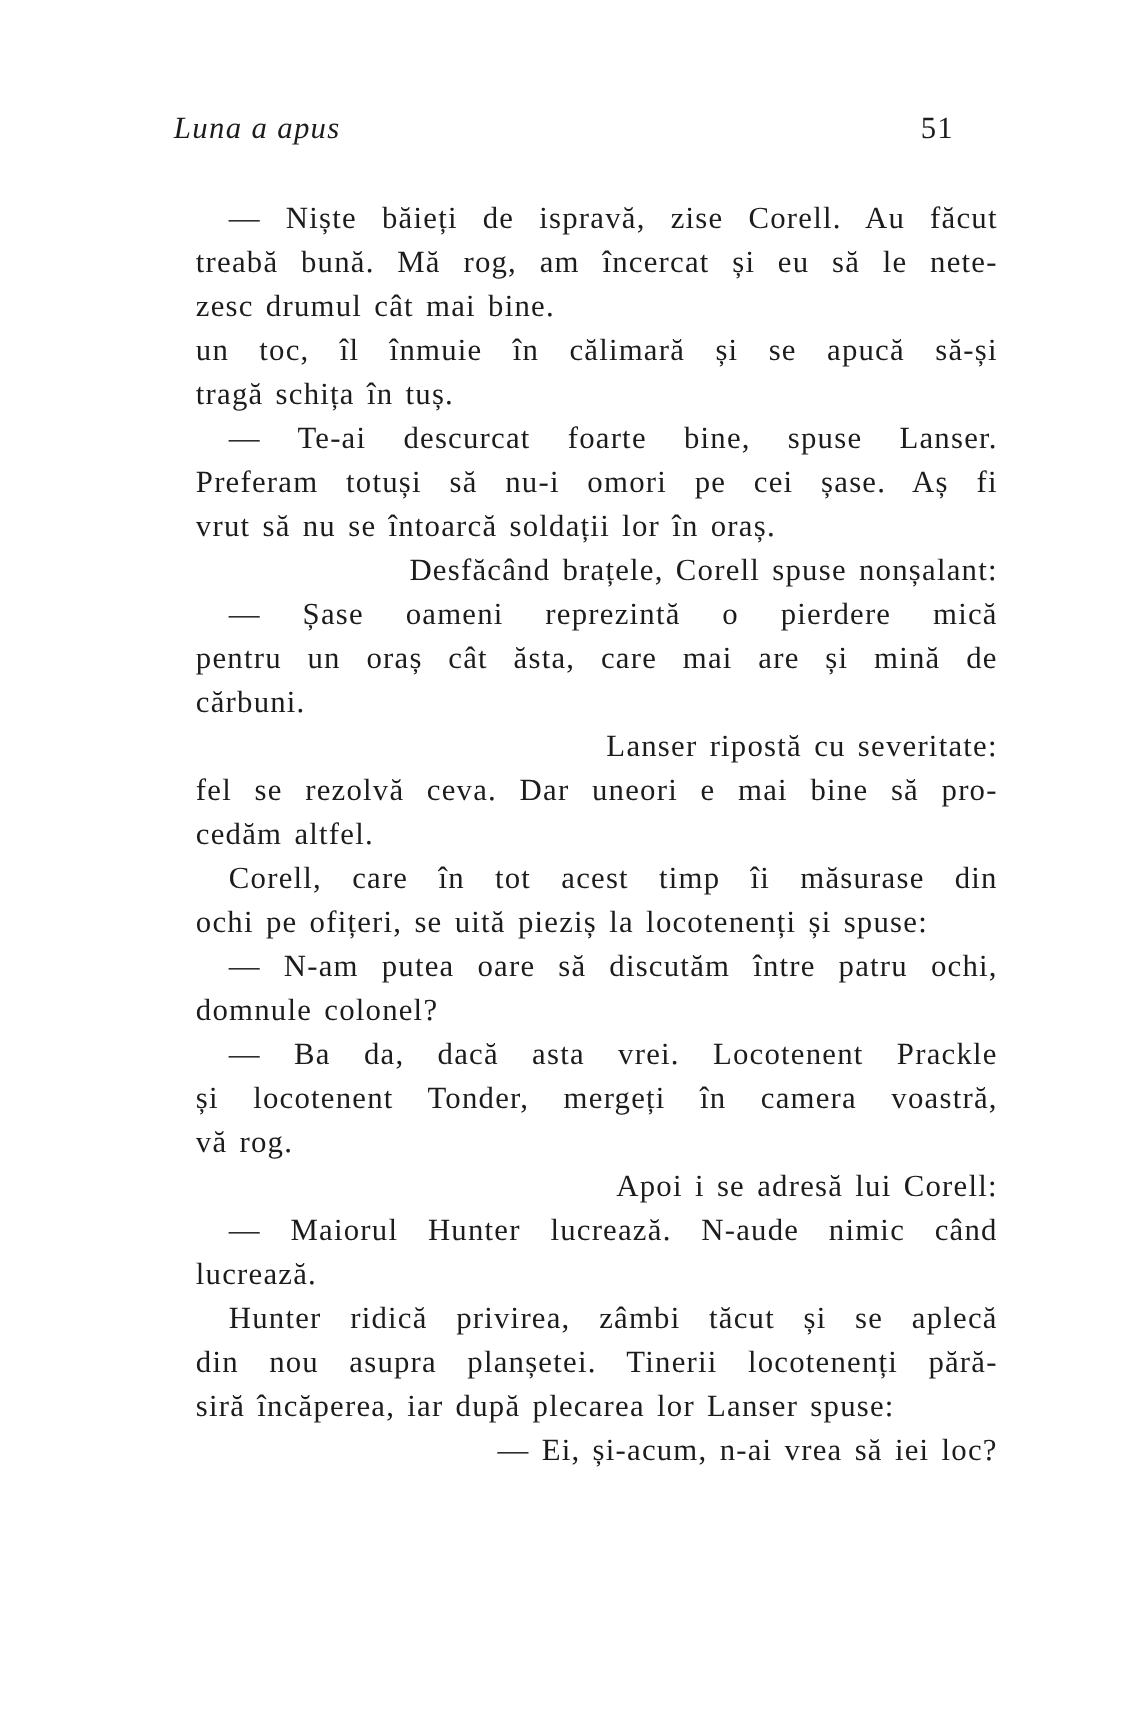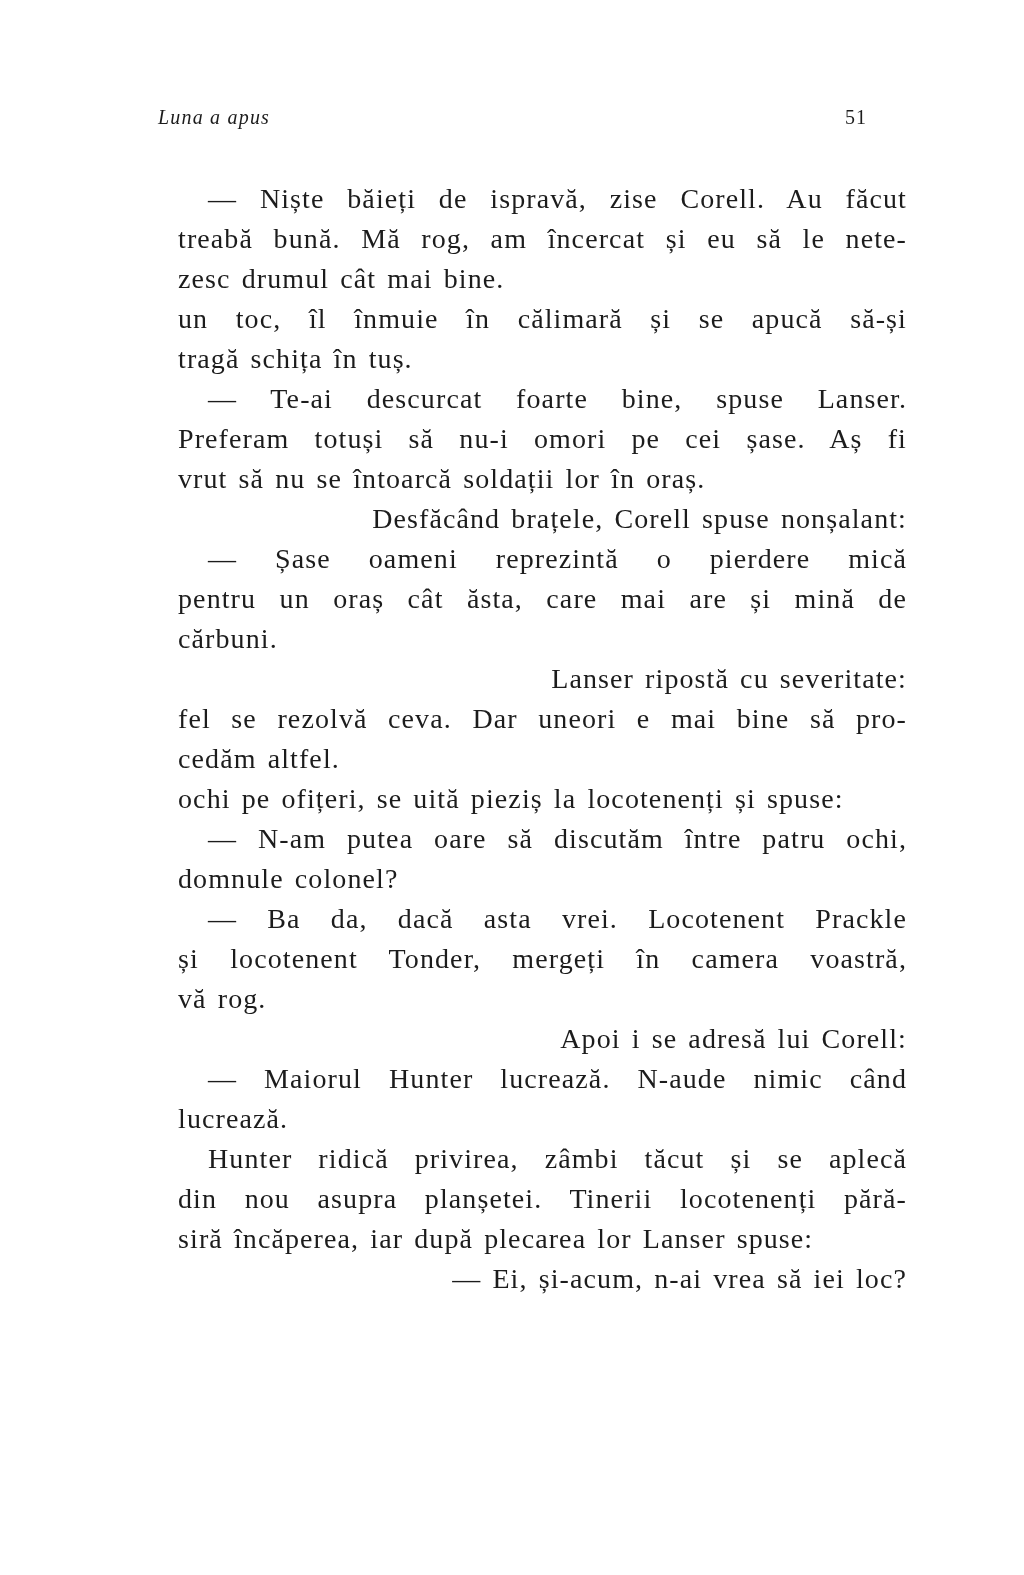--- a/index.html
+++ b/index.html
@@ -19,21 +19,21 @@
   }
   .running-header {
     position: absolute;
     top: 100px;
     left: 138px;
     width: 729px;
     height: 34px;
     display: flex;
     justify-content: space-between;
     align-items: baseline;
-    font-size: 20px;
+    font-size: 28px;
     line-height: 34px;
   }
   .running-title {
     font-style: italic;
     letter-spacing: 1.2px;
     margin-left: 20px;
   }
   .page-number {
     font-style: normal;
     letter-spacing: 1px;
@@ -102,20 +102,21 @@
         <div class="line">cărbuni.</div>
       </div>
       <div class="para">
         <div class="line first">Lanser ripostă cu severitate:</div>
       </div>
       <div class="para">
         <div class="line just">fel se rezolvă ceva. Dar uneori e mai bine să pro-</div>
         <div class="line">cedăm altfel.</div>
       </div>
       <div class="para">
+        <div class="line first just">Corell, care în tot acest timp îi măsurase din</div>
         <div class="line">ochi pe ofițeri, se uită pieziș la locotenenți și spuse:</div>
       </div>
       <div class="para">
         <div class="line first just">— N-am putea oare să discutăm între patru ochi,</div>
         <div class="line">domnule colonel?</div>
       </div>
       <div class="para">
         <div class="line first just">— Ba da, dacă asta vrei. Locotenent Prackle</div>
         <div class="line just">și locotenent Tonder, mergeți în camera voastră,</div>
         <div class="line">vă rog.</div>

